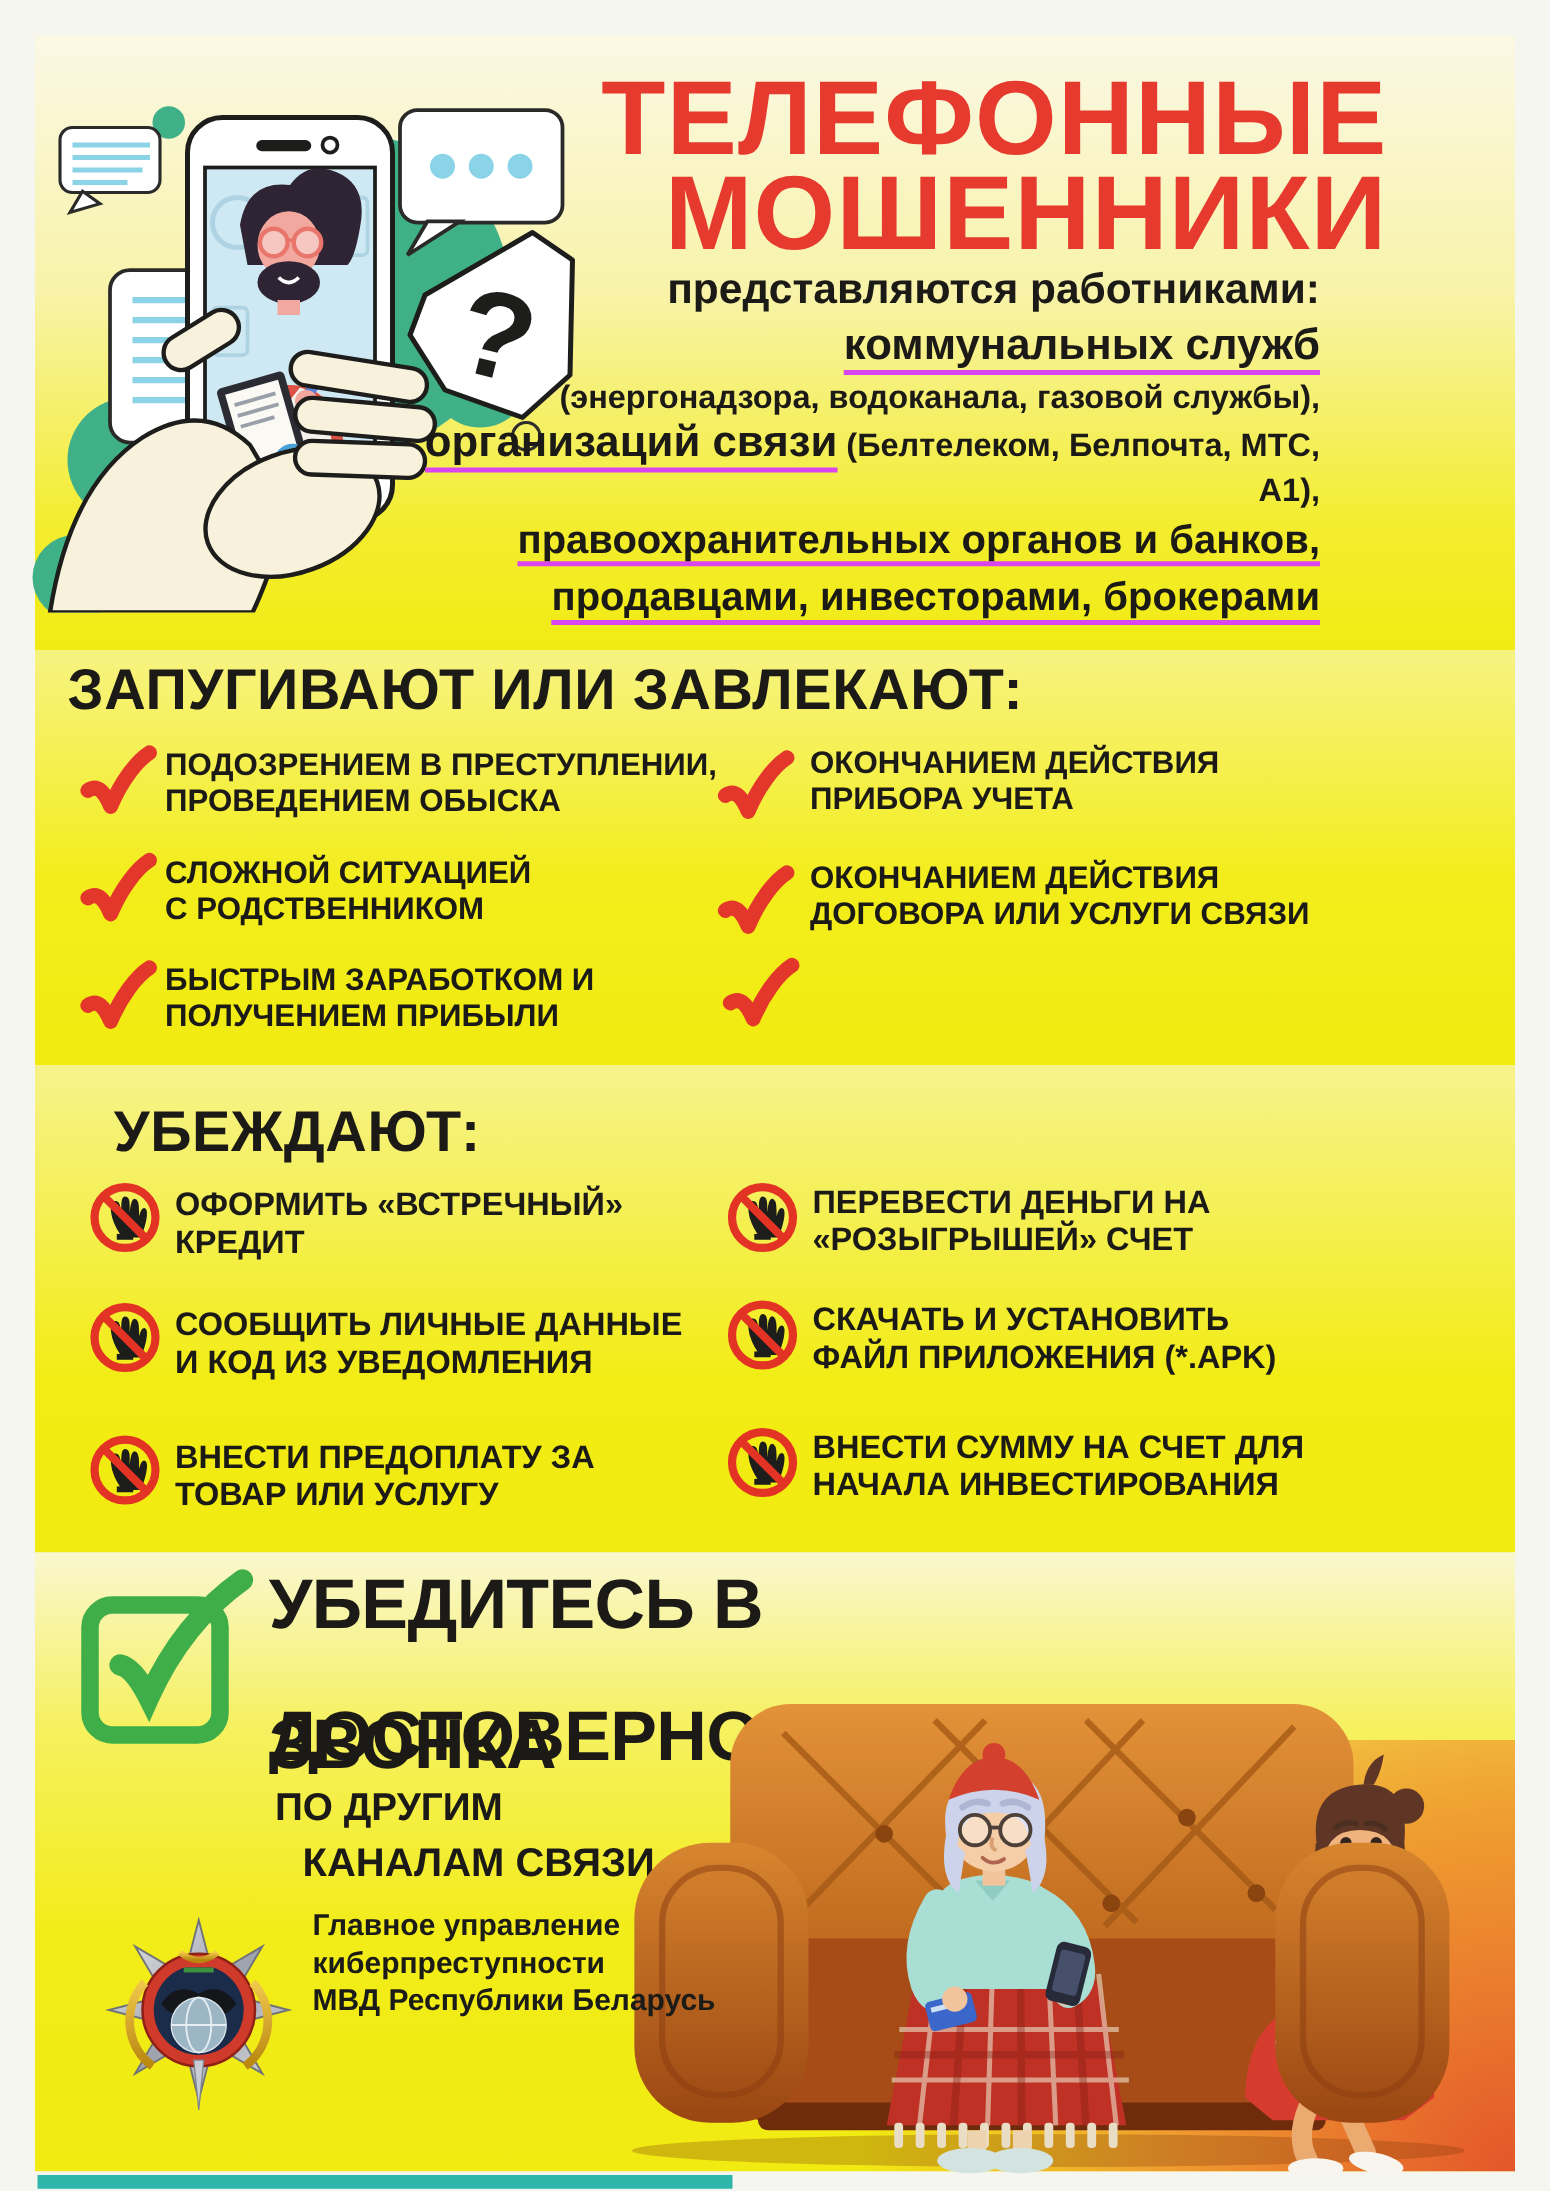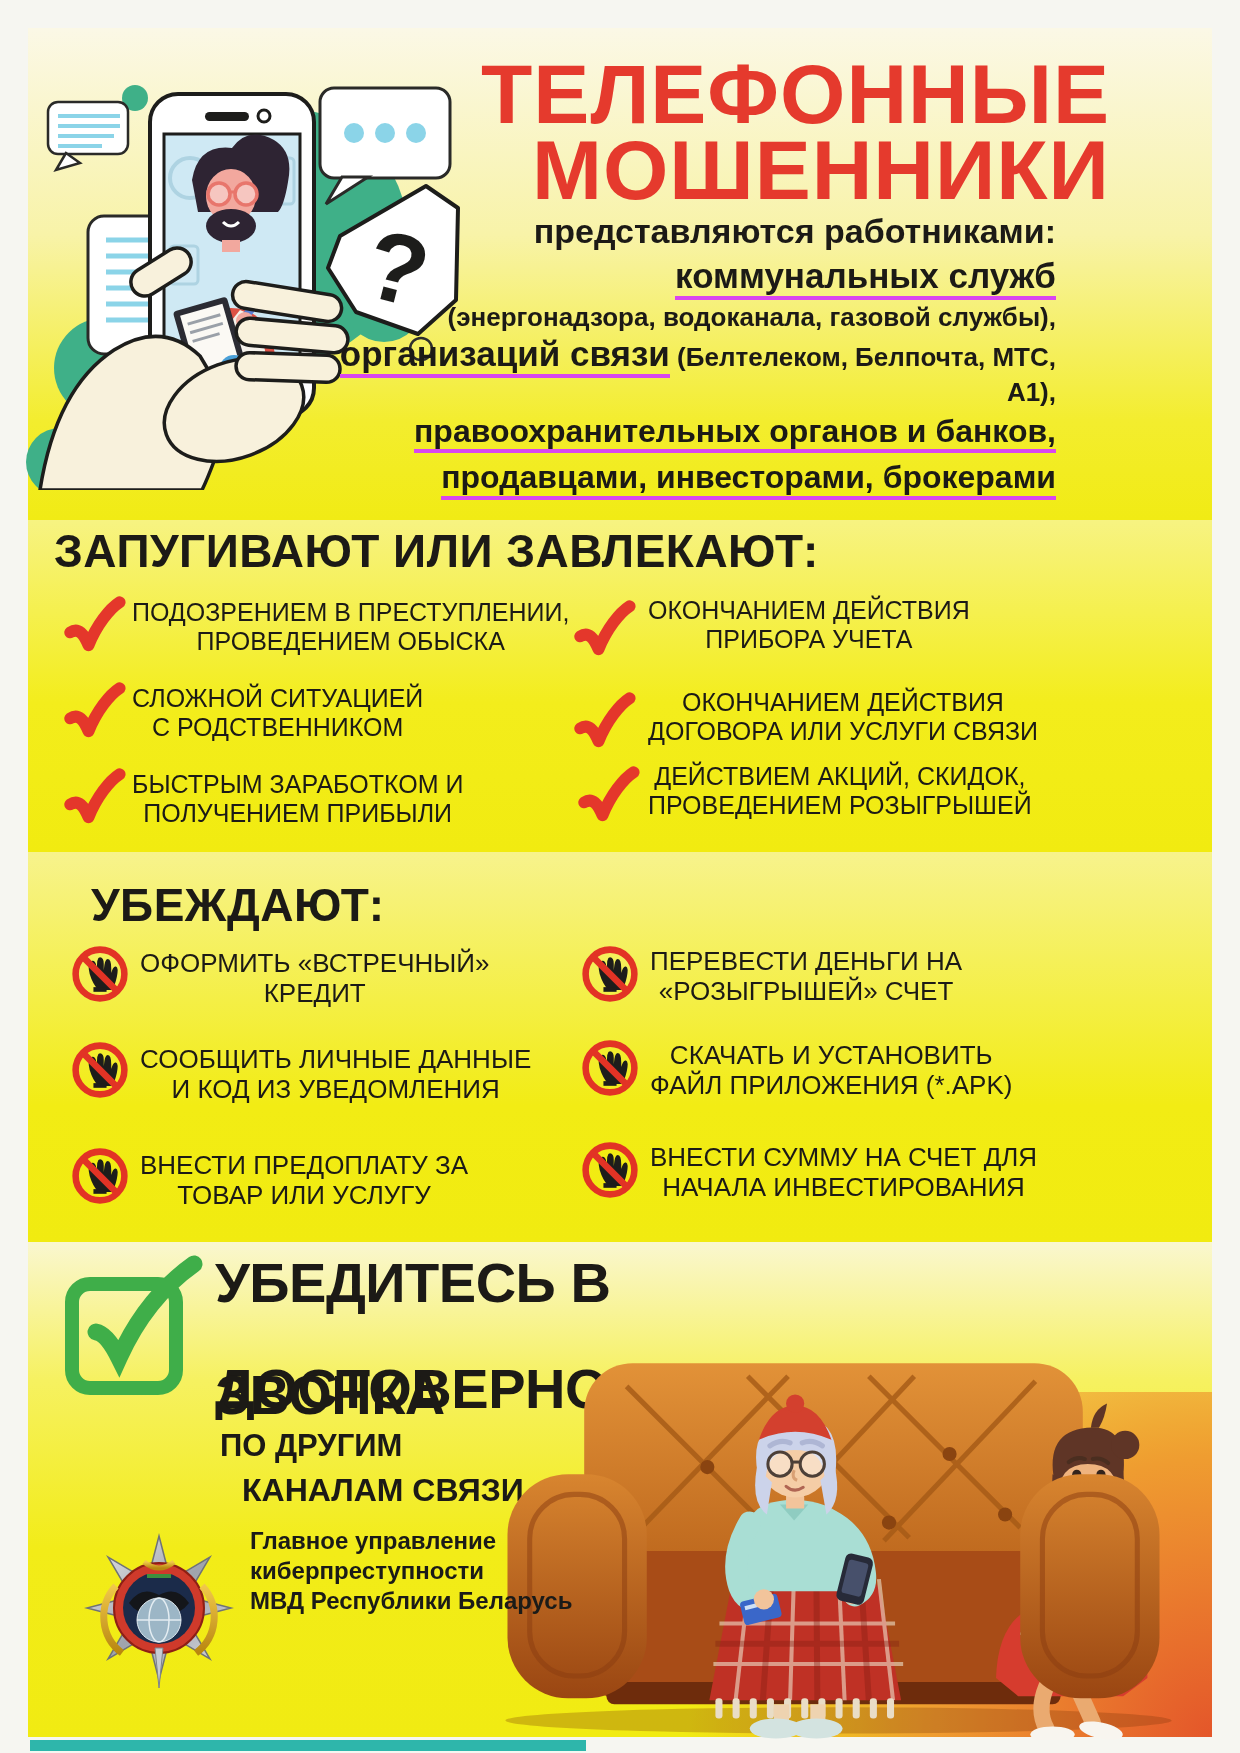--- a/index.html
+++ b/index.html
@@ -27,21 +27,21 @@
   .intro .l1{font-size:35px;margin-bottom:3px;}
   .intro .l2{font-size:26px;margin-bottom:4px;}
   .intro .l3{font-size:26px;margin-bottom:5px;}
   .intro .l3 .main{font-size:35px;}
   .intro .l4{font-size:32px;margin-bottom:6px;}
   .intro .l5{font-size:32px;}
   .u{display:inline-block;border-bottom:4px solid #d946ef;padding-bottom:1px;line-height:1.05;}
   
   .sec-title{position:absolute;font-weight:bold;font-size:46px;letter-spacing:.5px;white-space:nowrap;}
   
-  .item-text{position:absolute;font-weight:normal;line-height:1.16;text-align:center;}
+  .item-text{position:absolute;font-weight:bold;line-height:1.16;}
   .item-text span{display:block;white-space:nowrap;}
   .scare-text{font-size:25px;}
   .persuade-text{font-size:26px;}
   .icon-abs{position:absolute;}
   
   .verify-big{position:absolute;font-weight:bold;font-size:56px;white-space:nowrap;letter-spacing:-.5px;}
   .verify-small{position:absolute;font-weight:bold;font-size:31px;white-space:nowrap;}
   
   .footer-org{position:absolute;left:250px;top:1526px;font-weight:bold;font-size:24px;line-height:30px;color:#1b1b18;}
   .footer-org span{display:block;}
@@ -223,24 +223,20 @@
   <div class="item-text scare-text" style="left:132px;top:770px;">
     <span>БЫСТРЫМ ЗАРАБОТКОМ И</span>
       <span>ПОЛУЧЕНИЕМ ПРИБЫЛИ</span>
   </div>
 
   <div class="icon-abs" style="left:576px;top:764px;">
     <svg width="64" height="64" viewBox="0 0 70 70">
         <path d="M9,42 C18,36 24,44 29,56 C38,34 52,16 63,9" stroke="#e4372b" stroke-width="13" fill="none" stroke-linecap="round" stroke-linejoin="round"></path>
       </svg>
   </div>
-  <div class="item-text scare-text" style="left:648px;top:762px;">
-    <span>ДЕЙСТВИЕМ АКЦИЙ, СКИДОК,</span>
-      <span>ПРОВЕДЕНИЕМ РОЗЫГРЫШЕЙ</span>
-  </div>
 
   <div class="sec sec-persuade"></div>
   <div class="sec-title" style="left:60px;top:878px;margin-left:31px;">УБЕЖДАЮТ:</div>
 
   <div class="icon-abs" style="left:70px;top:944px;">
     <svg width="60" height="60" viewBox="0 0 64 64">
       <circle cx="32" cy="32" r="26" fill="none" stroke="#e23325" stroke-width="7"></circle>
       <path d="M21 32 q-3 -13 2 -14 q4 -1 5 5 l1 5 q-1 -14 3 -14 q4 0 4 7 l0 7 q1 -12 4 -12 q4 0 4 10 l0 5 q2 -8 5 -7 q3 1 1 11 q-2 9 -5 14 l-15 0 q-6 -7 -9 -17z" fill="#1d1d1b"></path>
       <rect x="25" y="46" width="14" height="5" fill="#1d1d1b"></rect>
       <line x1="14" y1="14" x2="50" y2="50" stroke="#e23325" stroke-width="7"></line>

